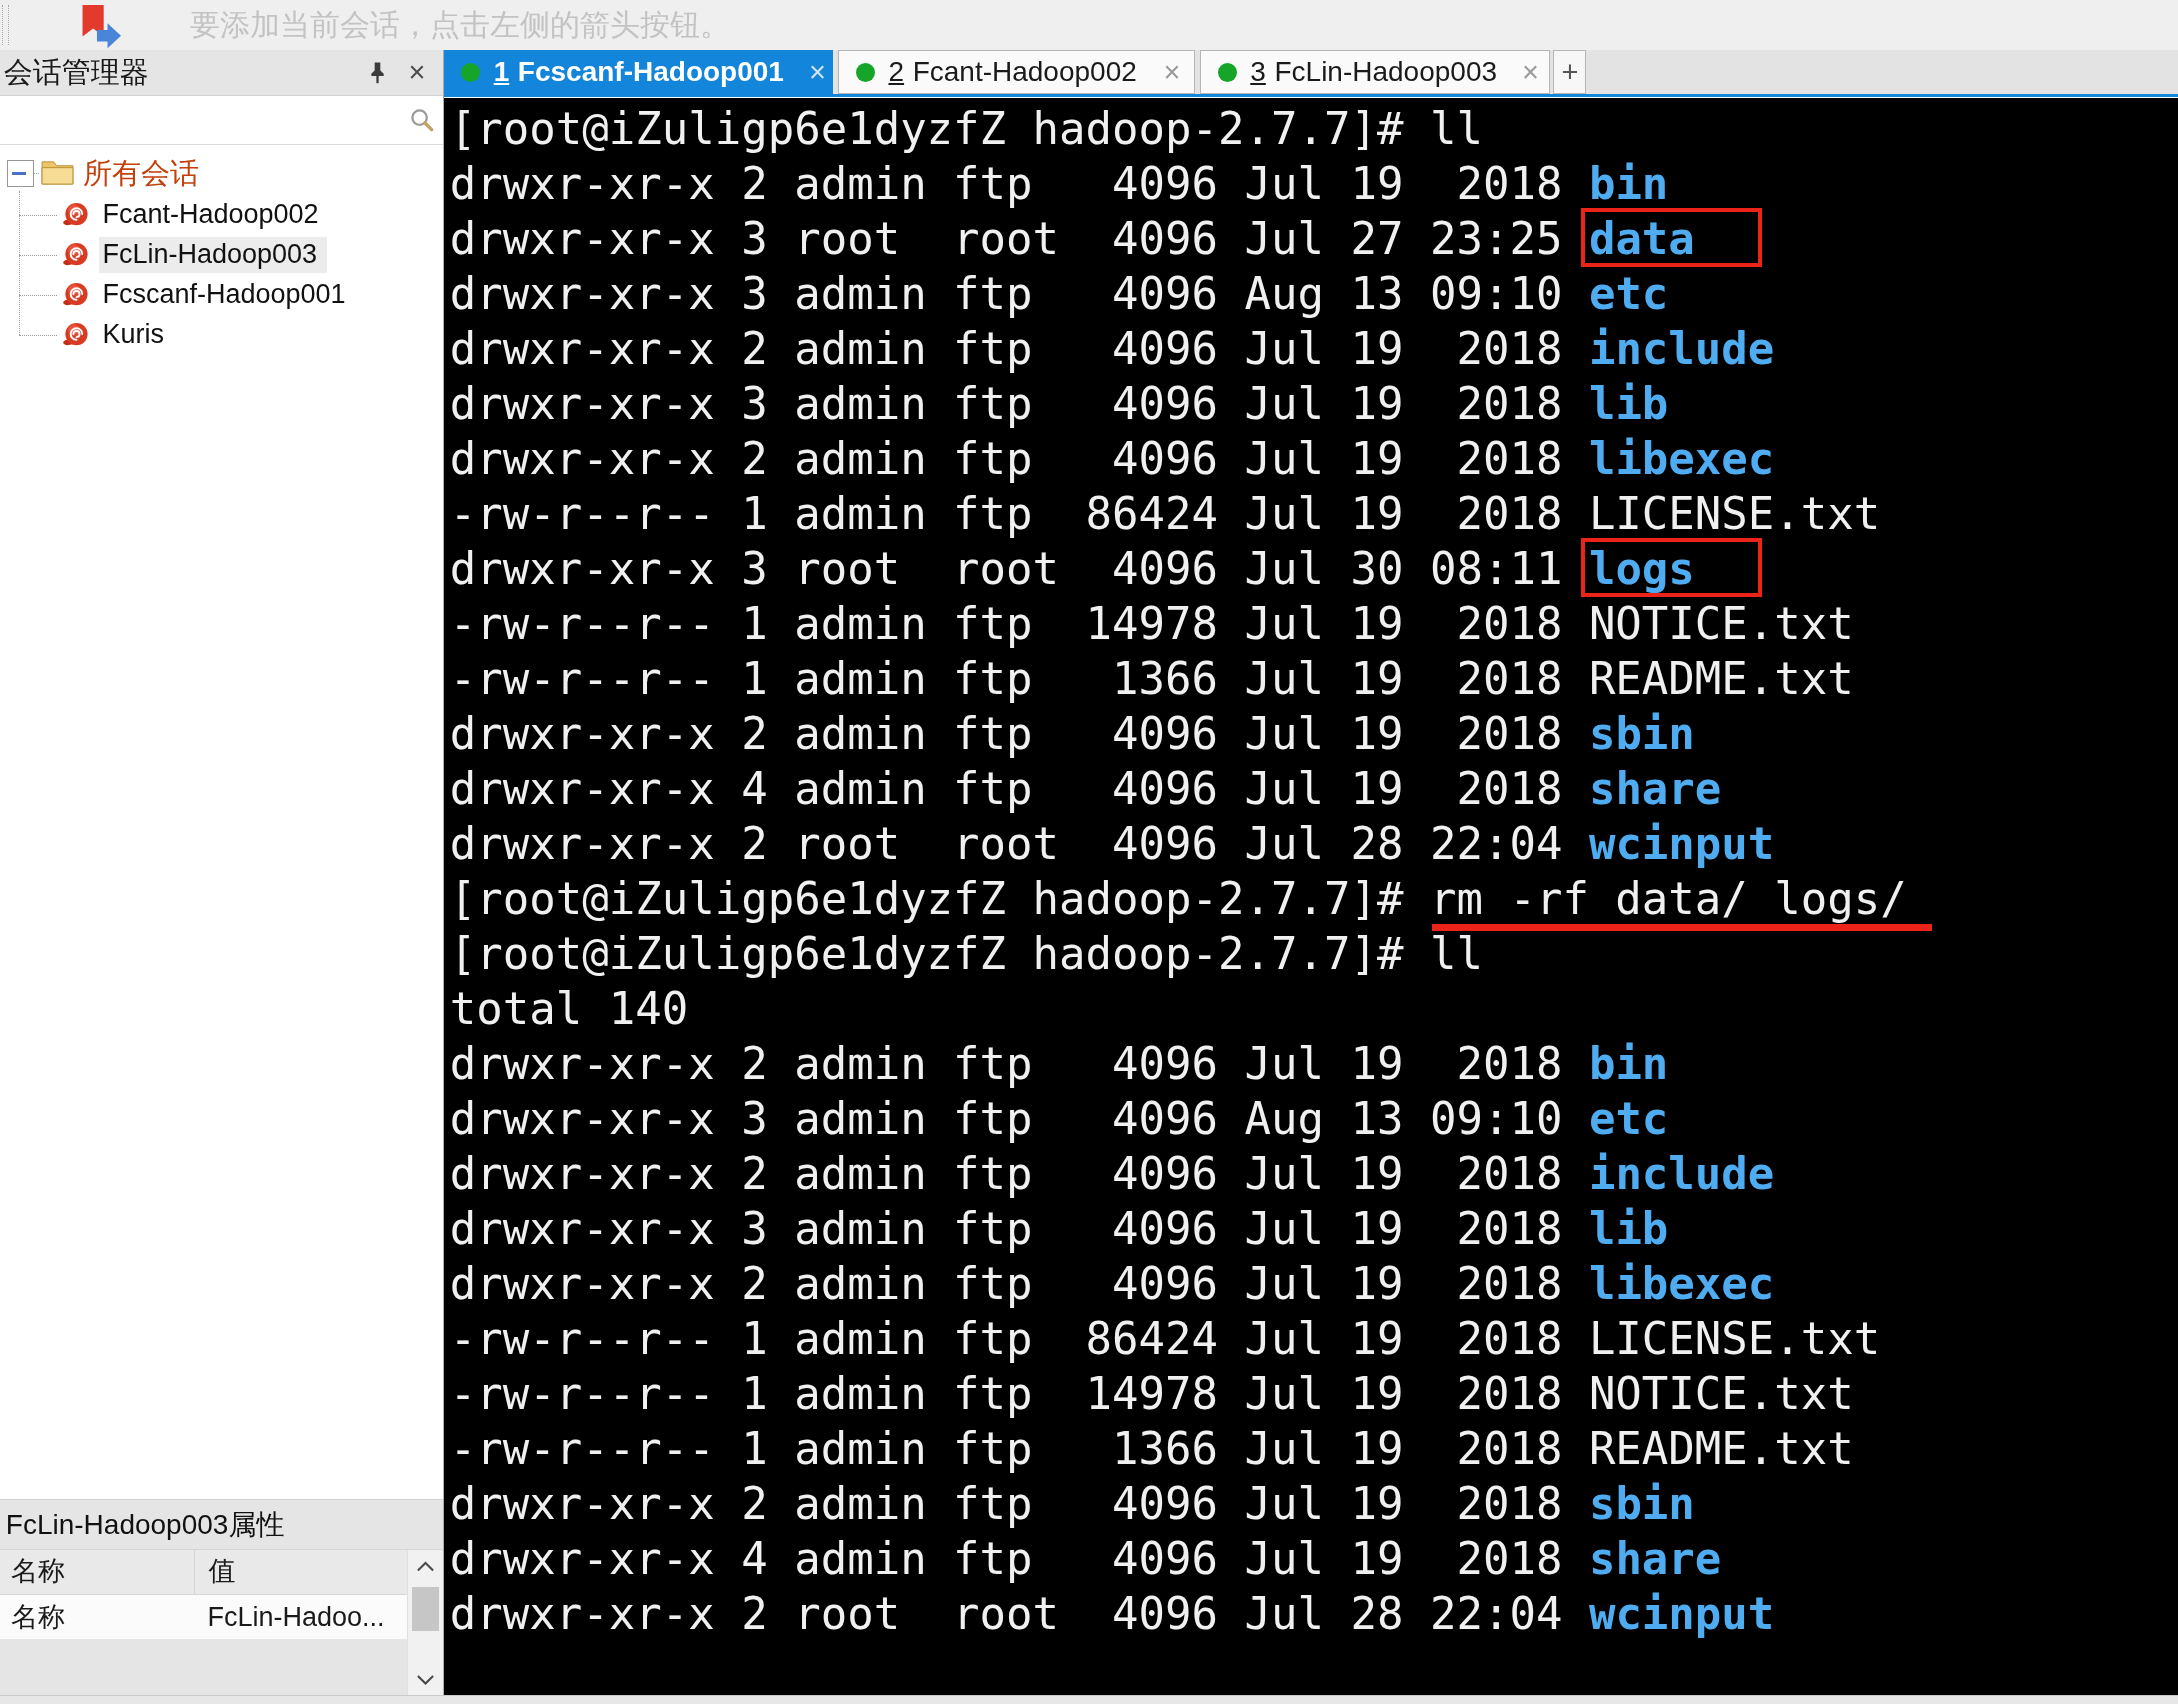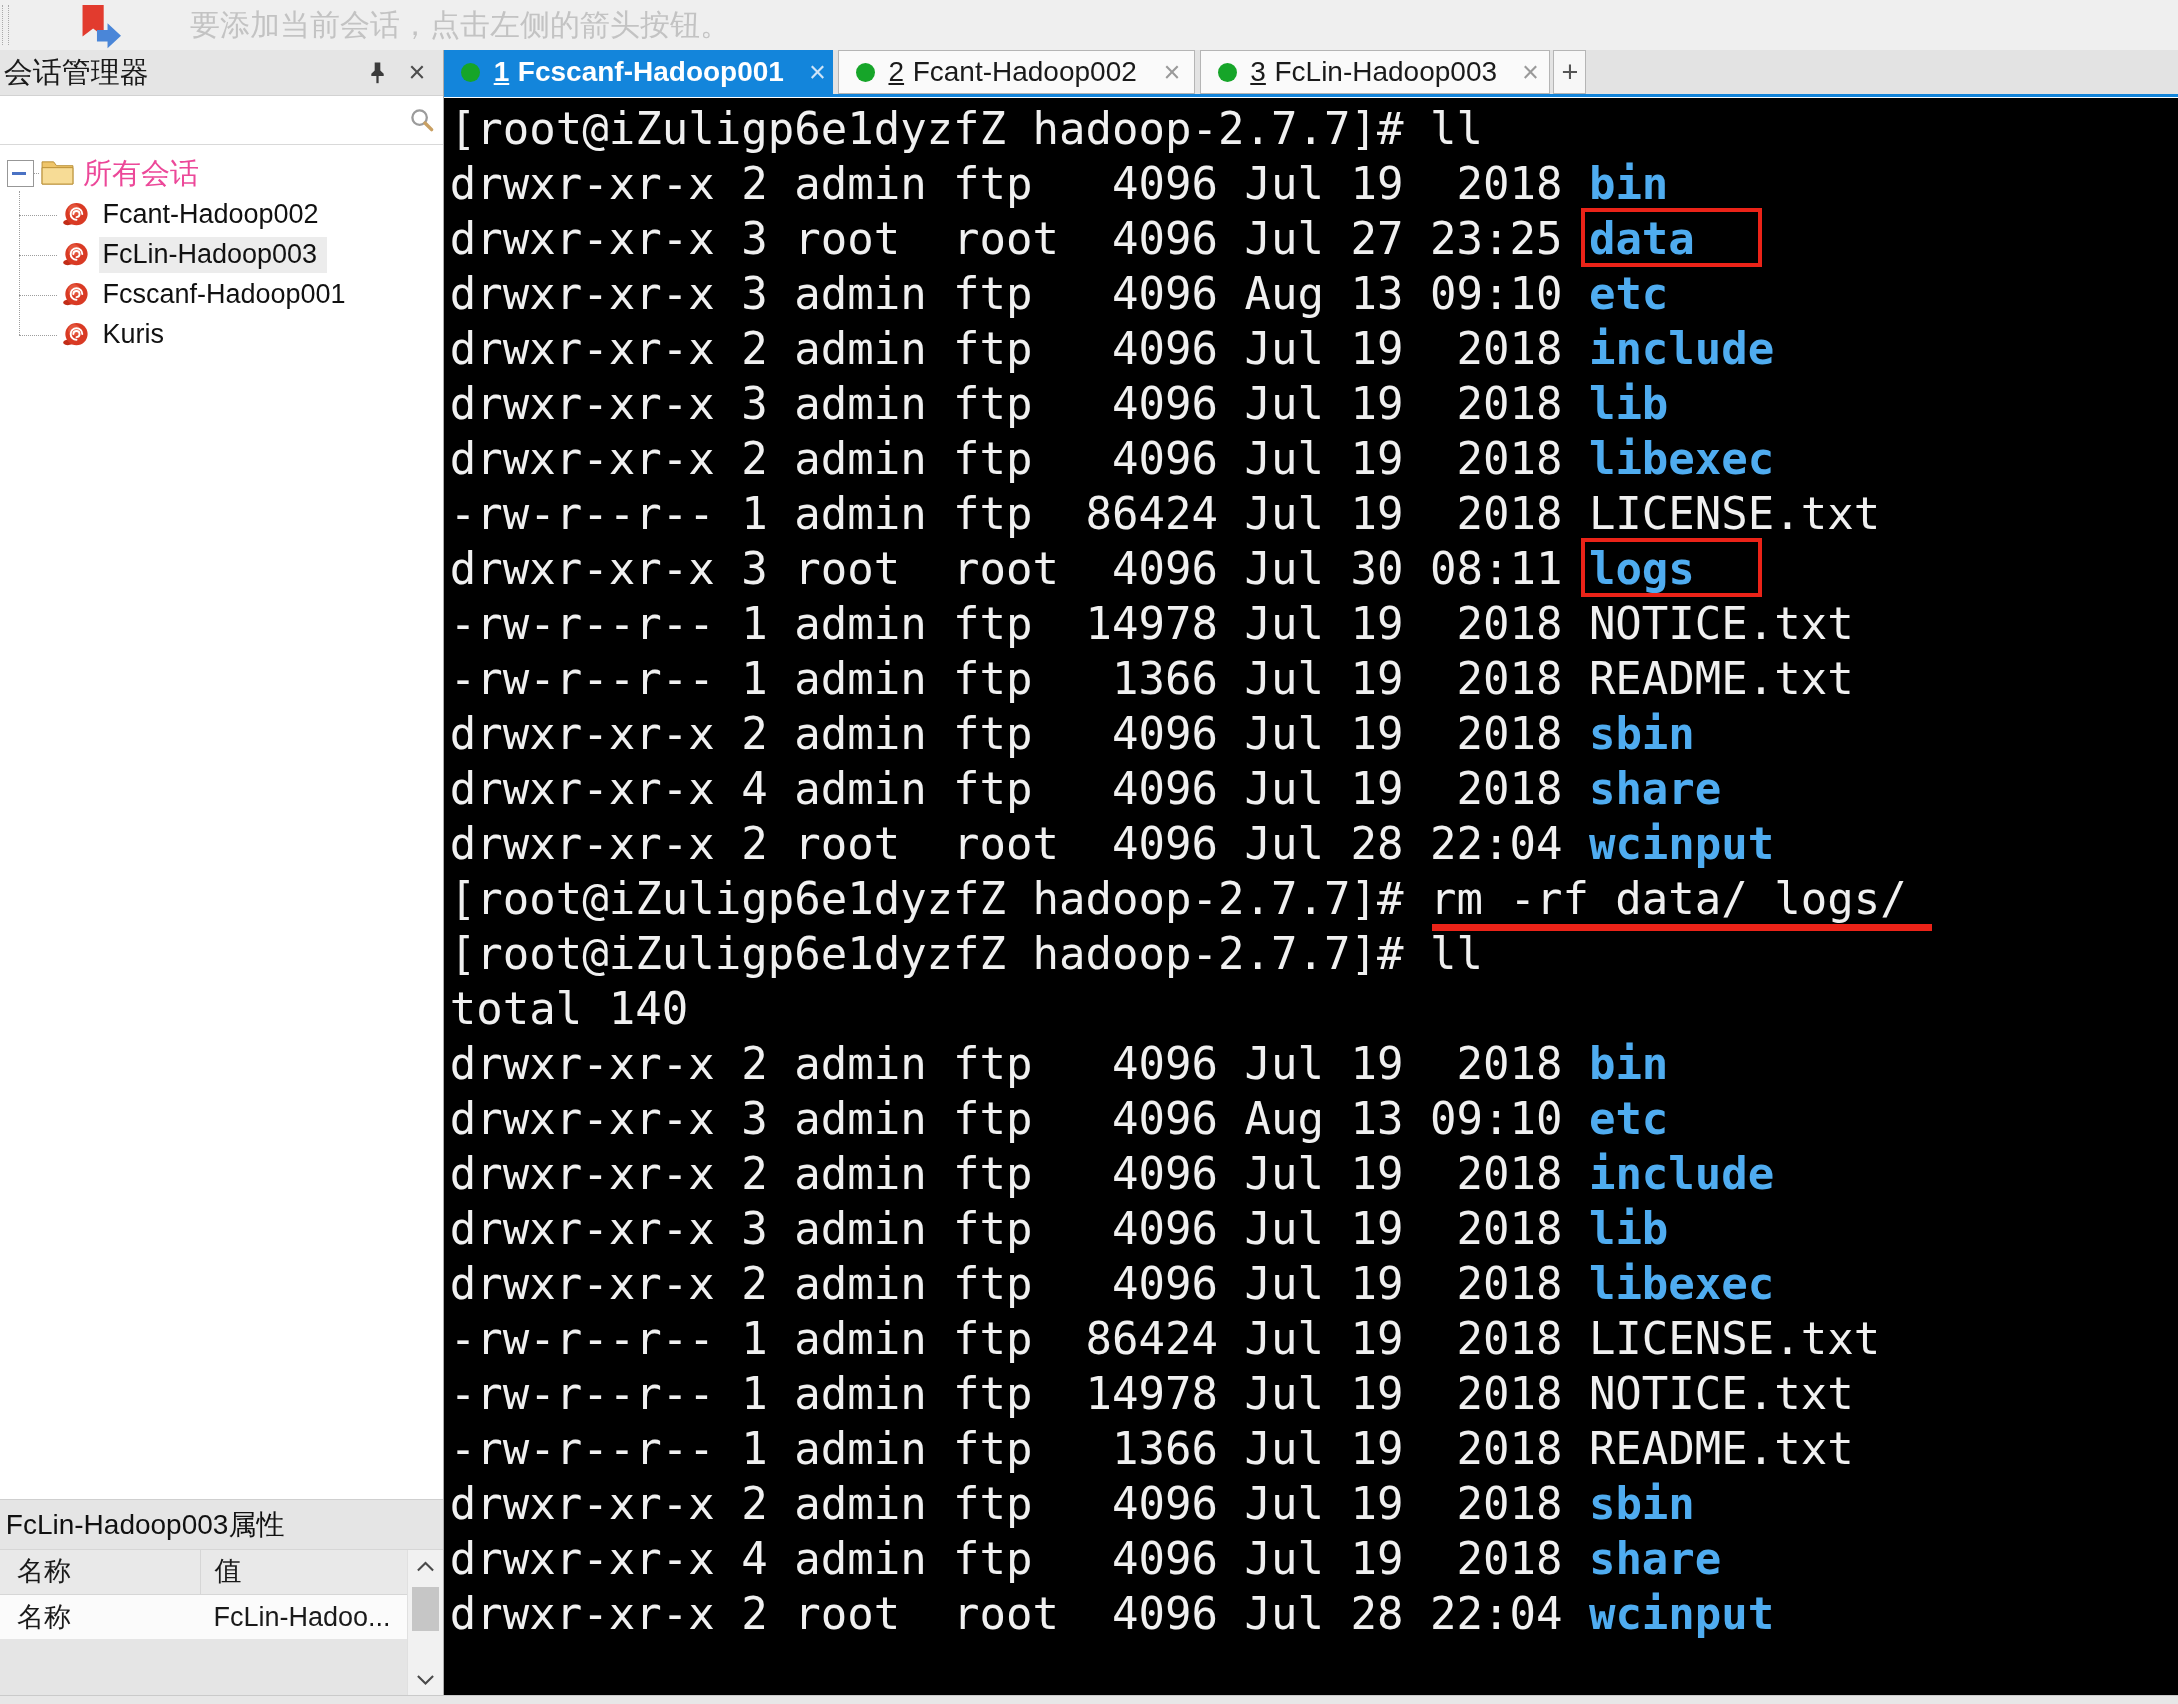--- a/index.html
+++ b/index.html
@@ -22,34 +22,34 @@
   .searchrow{position:relative;height:48px;border-bottom:1px solid #D9D9D9;background:#FFFFFF;}
   .search-input{position:absolute;left:3.8px;top:3.8px;right:46px;bottom:3.8px;border:none;outline:none;font-size:25px;background:transparent;}
   .mag{position:absolute;right:7.7px;top:10.6px;}
   
   .tree{position:relative;padding-top:7.7px;}
   .tree-root{position:relative;height:42px;display:flex;align-items:center;}
   .minusbox{position:relative;width:25px;height:25px;margin-left:6.7px;background:#FFFFFF;border:1px solid #979797;flex:none;cursor:pointer;}
   .minusbox::after{content:"";position:absolute;left:4.8px;top:10.6px;width:13.4px;height:2.9px;background:#4A72C4;}
   .rootstub{width:5.8px;height:0;border-top:1px dotted #9D9D9D;flex:none;}
   .foldericon{margin-left:1.9px;flex:none;}
-  .rootlabel{margin-left:8.6px;font-size:29px;color:#ec4899;white-space:nowrap;}
+  .rootlabel{margin-left:8.6px;font-size:29px;color:#c2410c;white-space:nowrap;}
   .tree-children{position:relative;}
   .tree-children::before{content:"";position:absolute;left:19px;top:-3.8px;bottom:20px;border-left:1px dotted #9D9D9D;}
   .tree-row{position:relative;height:40px;display:flex;align-items:center;padding-left:60px;cursor:pointer;}
   .tree-row::before{content:"";position:absolute;left:19px;top:50%;width:38px;border-top:1px dotted #9D9D9D;}
   .tree-row svg{flex:none;position:relative;}
   .slabel{margin-left:7.7px;font-size:27px;color:#111;white-space:nowrap;padding:1.9px 9.6px 2.9px 3.8px;}
   .tree-row.selected .slabel{background:#ECECEC;}
   
   .props{position:absolute;left:0;right:0;bottom:0;height:196px;border-top:1px solid #CFCFCF;background:#e5e5e5;overflow:hidden;}
   .ptitle{height:49px;line-height:49px;font-size:28px;color:#111;padding-left:5.8px;white-space:nowrap;}
   .pheader{display:flex;height:44px;background:#E9E9E9;border-top:1px solid #D6D6D6;border-bottom:1px solid #D6D6D6;}
   .pheader .pcell{line-height:42px;}
-  .pcell{font-size:27px;color:#1A1A1A;padding-left:17px;white-space:nowrap;overflow:hidden;}
+  .pcell{font-size:27px;color:#1A1A1A;padding-left:11px;white-space:nowrap;overflow:hidden;}
   .pname{width:183px;flex:none;border-right:1px solid #D6D6D6;}
   .pval{flex:1;padding-left:13.4px;}
   .prow{display:flex;height:44px;background:#FBFBFB;}
   .prow .pcell{line-height:44px;border-right:none;}
   .pscroll{position:absolute;right:0;top:50px;bottom:0;width:35px;background:#F1F1F1;border-left:1px solid #E0E0E0;}
   .sarrow{position:absolute;left:0;width:35px;height:33px;display:flex;align-items:center;justify-content:center;cursor:pointer;}
   .sarrow.up{top:0;}
   .sarrow.down{bottom:0;}
   .sthumb{position:absolute;left:3.8px;top:37px;width:27px;height:44px;background:#C6C6C6;cursor:grab;}
   

